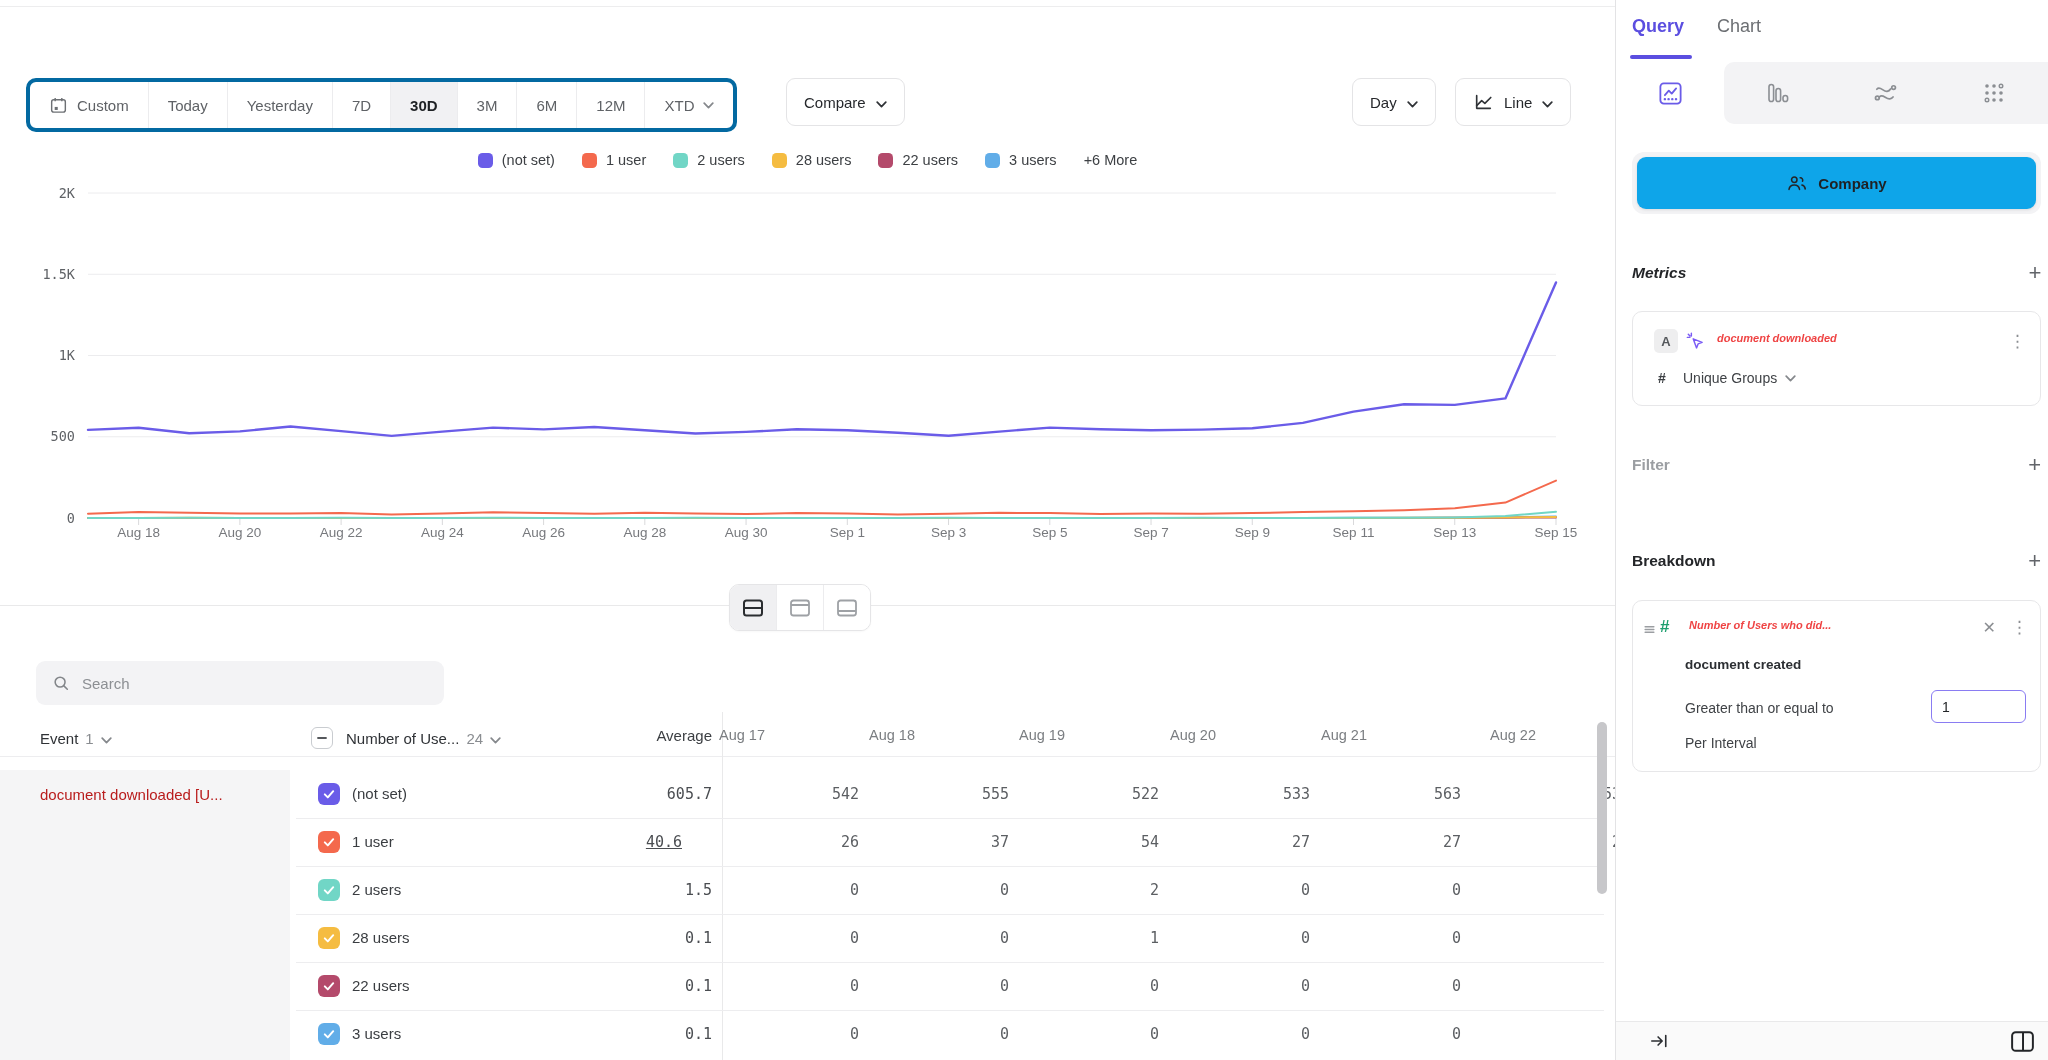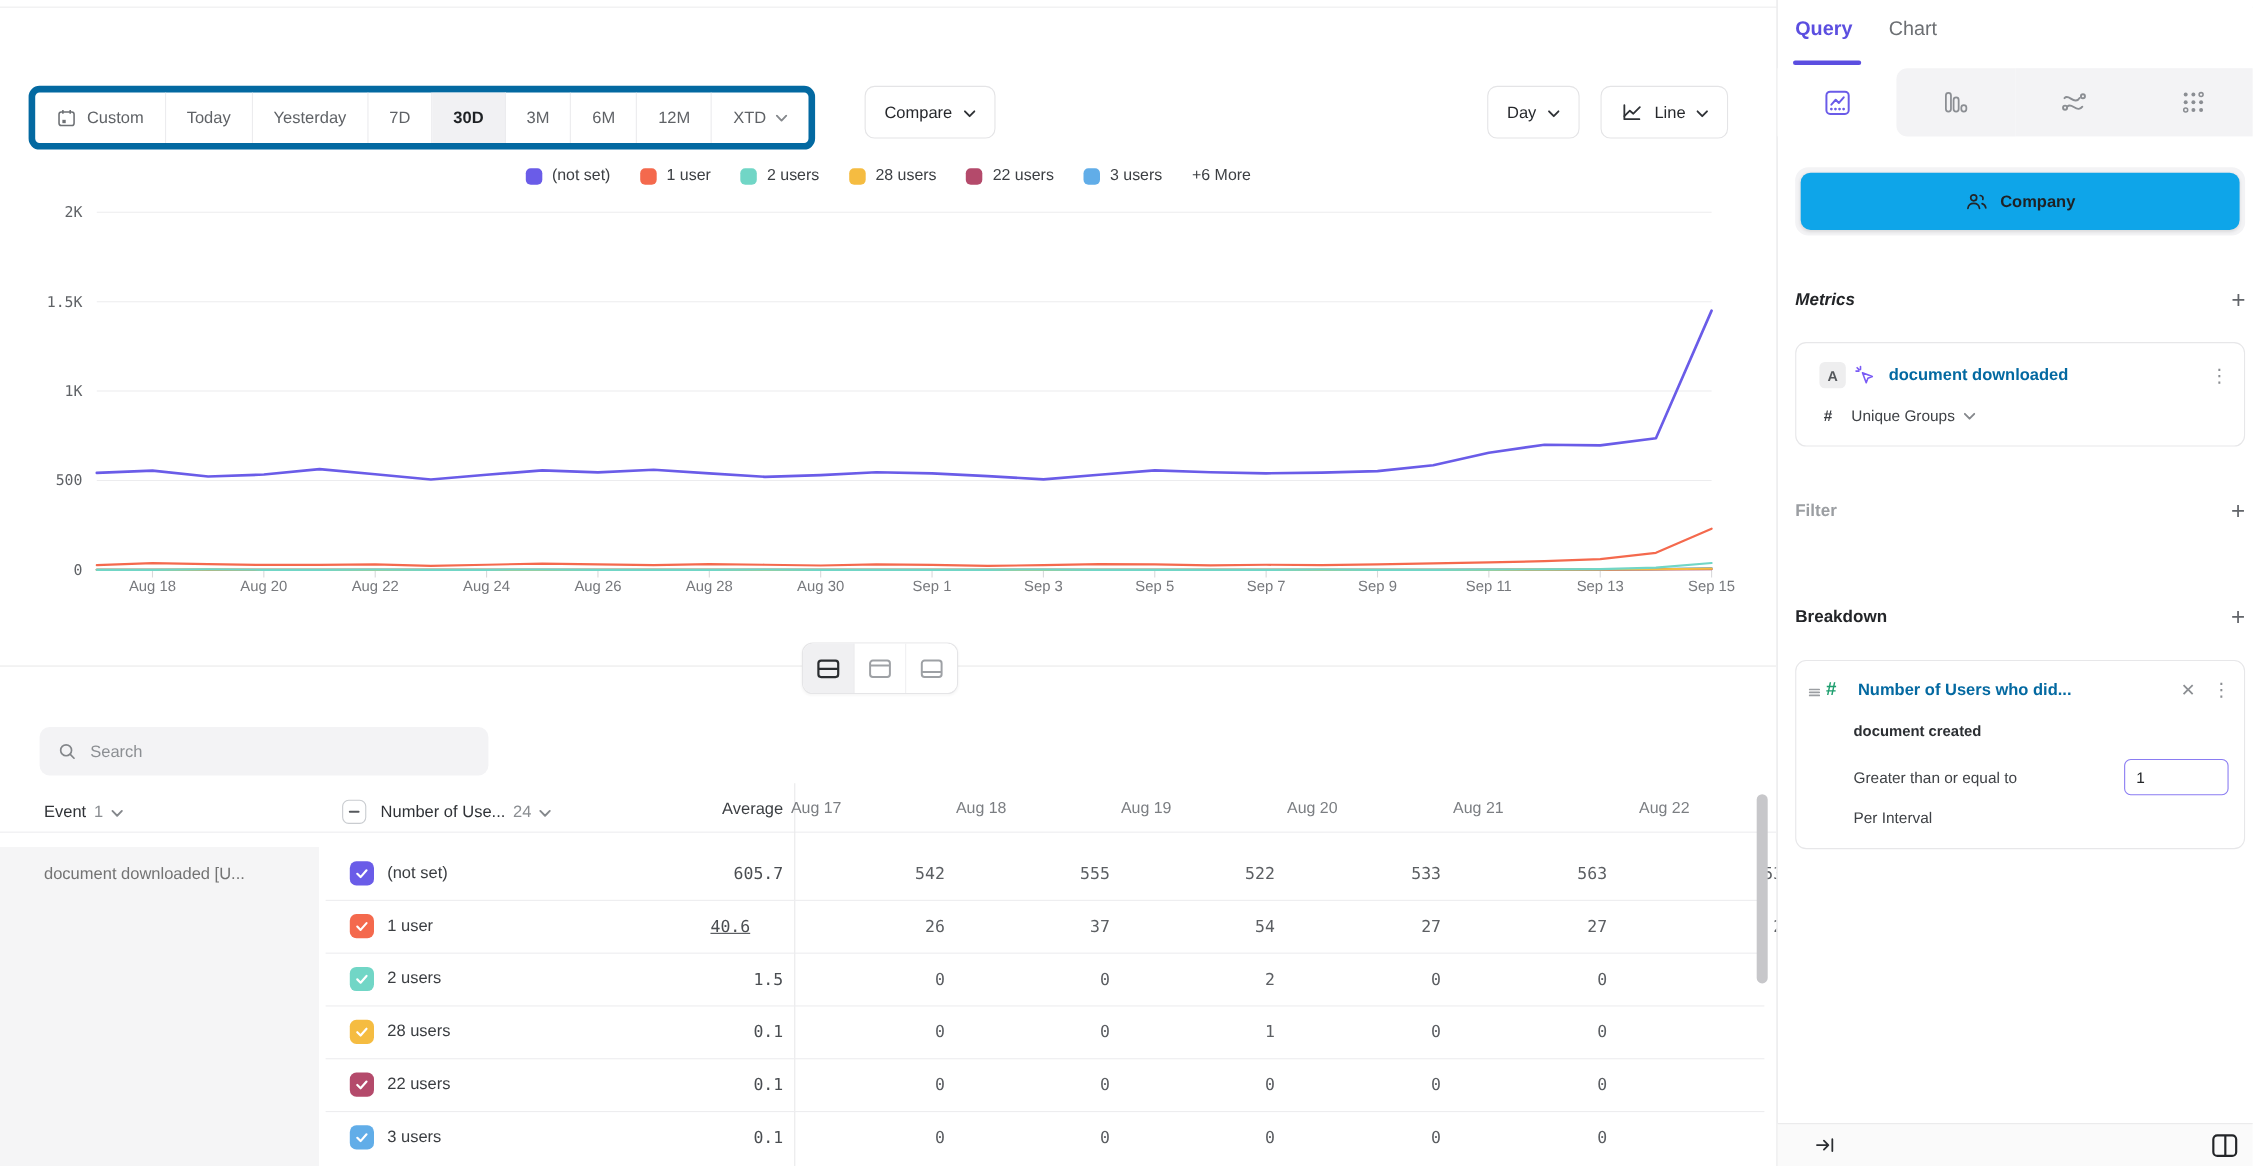--- a/index.html
+++ b/index.html
@@ -3,21 +3,21 @@
 <meta charset="utf-8">
 <style>
   html,body{margin:0;padding:0;width:2048px;height:1060px;overflow:hidden;background:#fff;
     font-family:"Liberation Sans",sans-serif;color:#232528;}
   .app{position:relative;width:2048px;height:1060px;background:#fff;}
   .abs{position:absolute;}
   .hairline-top{left:0;top:6px;width:2048px;height:1px;background:#ededee;}
 
   
   .range-group{left:26px;top:78px;height:46px;display:flex;align-items:stretch;
-    border:6px solid #0369a1;border-radius:10px;background:#fff;overflow:hidden;}
+    border:4px solid #0369a1;border-radius:10px;background:#fff;overflow:hidden;}
   .range-seg{display:flex;align-items:center;gap:9px;padding:0 19px;font-size:15px;color:#5f6266;
     border-right:1px solid #ececee;cursor:pointer;white-space:nowrap;}
   .range-seg:last-child{border-right:none;}
   .range-seg.sel{background:#f1f1f3;color:#1e2124;font-weight:700;}
   .btn{height:46px;display:flex;align-items:center;gap:10px;padding:0 17px;border:1px solid #e4e4e6;
     border-radius:9px;background:#fff;font-size:15px;color:#26282c;cursor:pointer;}
   .btn .lbl{line-height:1;}
 
   
   .legend{left:0;top:152px;width:1615px;display:flex;justify-content:center;align-items:center;gap:27px;}
@@ -50,21 +50,21 @@
   .count{color:#8a8d91;}
   .colhead{font-size:14.5px;color:#7b7e82;}
   .avg-head{font-size:15px;color:#3c3f43;text-align:right;}
   .cbox{width:22px;height:22px;border-radius:6px;display:flex;align-items:center;justify-content:center;cursor:pointer;}
   .cbox.blank{background:#fff;border:1.5px solid #c9ccd0;box-sizing:border-box;}
   .row-label{font-size:15px;color:#3a3d41;line-height:48px;}
   .cellval{font-family:"DejaVu Sans Mono",monospace;font-size:15px;color:#5c5f63;text-align:right;line-height:48px;}
   .avgval{color:#4a4d51;}
   .sep{background:#ededef;height:1px;}
   .event-cell{left:0;top:770px;width:290px;height:290px;background:#f5f5f6;cursor:pointer;}
-  .event-cell span{display:block;margin:16px 0 0 40px;font-size:15px;color:#737373;}
+  .event-cell span{display:block;margin:16px 0 0 40px;font-size:15px;color:#b91c1c;}
   .col-divider{left:722px;top:712px;width:1px;height:348px;background:#e9e9ea;}
   .vscroll{left:1597px;top:722px;width:10px;height:172px;border-radius:5px;background:#c7c7ca;cursor:pointer;}
 
   
   .panel{left:1615px;top:0;width:432px;height:1060px;background:#fff;border-left:1px solid #e3e3e5;}
   .tab{position:absolute;top:16px;font-size:18px;cursor:pointer;}
   .tab.q{left:16px;color:#5b4ee0;font-weight:700;}
   .tab.c{left:101px;color:#6c6f73;}
   .tab-underline{position:absolute;left:14px;top:55px;width:62px;height:3.5px;border-radius:2px;background:#5b4ee0;}
   .ctype-row{position:absolute;left:0;top:62px;width:432px;height:62px;display:flex;}
@@ -76,21 +76,21 @@
   .grp-half{flex:1;display:flex;align-items:center;justify-content:center;gap:10px;font-size:15px;color:#3f4246;
     cursor:pointer;margin:5px;}
   .grp-half.sel{background:#0ea5e9;border-radius:9px;box-shadow:0 1px 3px rgba(0,0,0,0.10);color:#1f2124;font-weight:700;}
   .sec-head{position:absolute;left:16px;width:409px;display:flex;justify-content:space-between;align-items:center;}
   .sec-title{font-size:15.5px;font-weight:700;color:#232528;}
   .sec-title.dim{color:#9b9ea2;}
   .plus{font-size:22px;font-weight:400;color:#62656a;cursor:pointer;line-height:1;}
   .card{position:absolute;left:16px;width:409px;border:1px solid #e7e7e9;border-radius:10px;background:#fff;box-sizing:border-box;}
   .badge-a{position:absolute;left:21px;top:17px;width:24px;height:24px;border-radius:5px;background:#eeeeef;
     display:flex;align-items:center;justify-content:center;font-size:13px;font-weight:700;color:#55585c;}
-  .card-title{font-size:15px;font-weight:700;color:#0369a1;}
+  .card-title{font-size:11px;font-weight:700;color:#ef4444;font-style:italic;}
   .kebab{position:absolute;font-size:17px;color:#8b8e92;cursor:pointer;line-height:1;letter-spacing:0;}
   .hash-green{color:#1d9e6e;font-weight:700;font-size:17px;}
   .small-dark{font-size:14px;color:#3f4246;}
   .times-input{position:absolute;left:246px;top:-9px;width:95px;height:33px;box-sizing:border-box;
     border:1.5px solid #8a7cf2;border-radius:6px;padding:0 10px;font-size:14px;color:#232528;outline:none;
     font-family:"Liberation Sans",sans-serif;}
   .panel-bottom{position:absolute;left:0;top:1021px;width:432px;height:39px;background:#fafafa;
     border-top:1px solid #e9e9ea;display:flex;align-items:center;justify-content:space-between;padding:0 12px 0 33px;box-sizing:border-box;}
   .icon-btn{cursor:pointer;display:flex;align-items:center;}
 </style>

